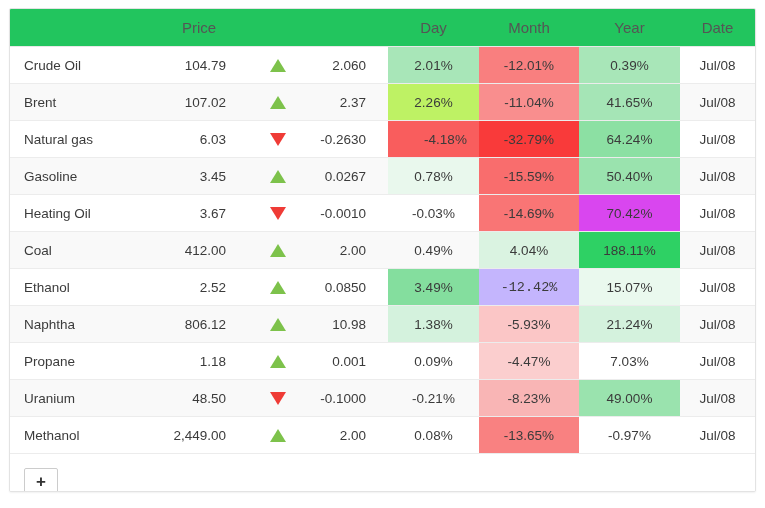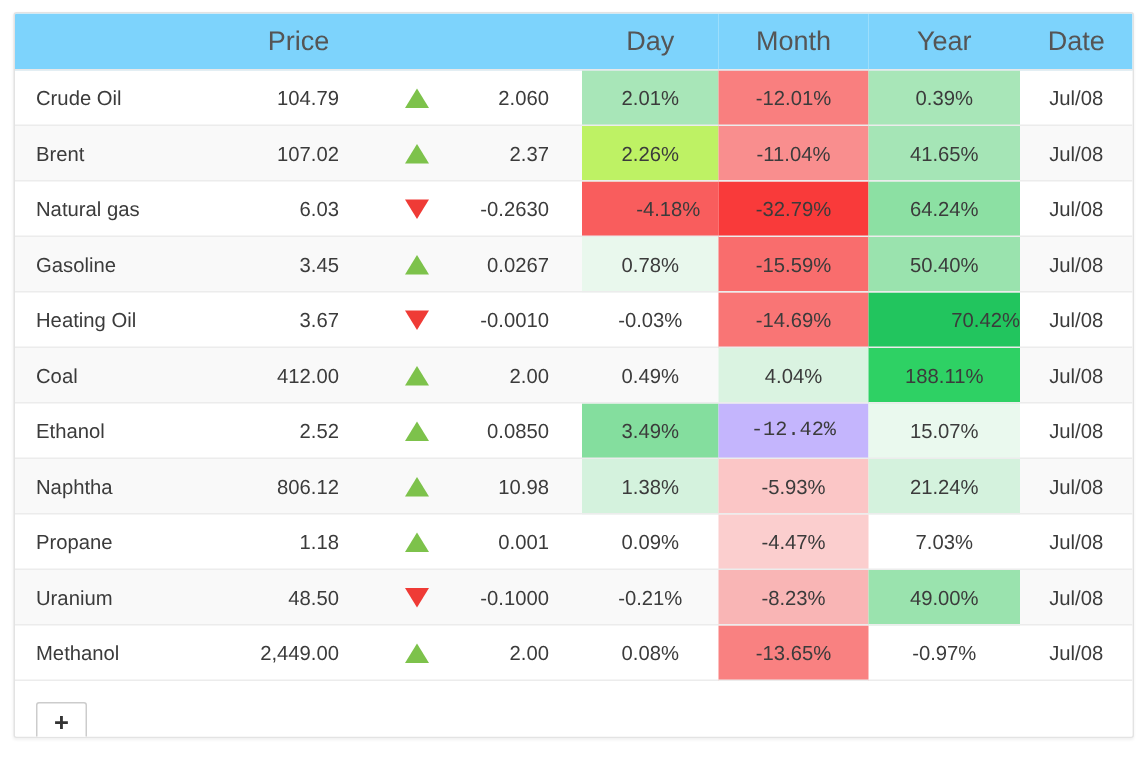--- a/index.html
+++ b/index.html
@@ -39,24 +39,24 @@
   table.quote-table col.c-name   { width: 140px; }
   table.quote-table col.c-price  { width: 98px;  }
   table.quote-table col.c-arrow  { width: 60px;  }
   table.quote-table col.c-chg    { width: 80px;  }
   table.quote-table col.c-day    { width: 91px;  }
   table.quote-table col.c-month  { width: 100px; }
   table.quote-table col.c-year   { width: 101px; }
   table.quote-table col.c-date   { width: 75px;  }
 
   thead th {
-    background: #7dd3fc;
+    background: #22c55e;
     font-weight: normal;
     color: #555555;
-    font-size: 18px;
+    font-size: 15px;
     height: 37px;
     padding: 0;
     border-bottom: 1px solid #e8e8e8;
     text-align: center;
   }
   thead th.th-name { text-align: left; padding-left: 14px; }
 
   tbody tr { height: 37px; }
   tbody tr.alt { background: #f9f9f9; }
   tbody tr.plain { background: #ffffff; }
@@ -184,21 +184,21 @@
           <td class="heat" style="background: rgb(154, 227, 174);">50.40%</td>
           <td class="date">Jul/08</td>
         </tr>
         <tr class="plain">
           <td class="name">Heating Oil</td>
           <td class="price">3.67</td>
           <td class="arrow"><span class="tri down"></span></td>
           <td class="chg">-0.0010</td>
           <td class="heat">-0.03%</td>
           <td class="heat" style="background: rgb(249, 117, 117);">-14.69%</td>
-          <td class="heat" style="background: #22c55e; text-align: right;">70.42%</td>
+          <td class="heat" style="background: #d946ef;">70.42%</td>
           <td class="date">Jul/08</td>
         </tr>
         <tr class="alt">
           <td class="name">Coal</td>
           <td class="price">412.00</td>
           <td class="arrow"><span class="tri up"></span></td>
           <td class="chg">2.00</td>
           <td class="heat">0.49%</td>
           <td class="heat" style="background: rgb(218, 243, 225);">4.04%</td>
           <td class="heat" style="background: rgb(46, 209, 100);">188.11%</td>

